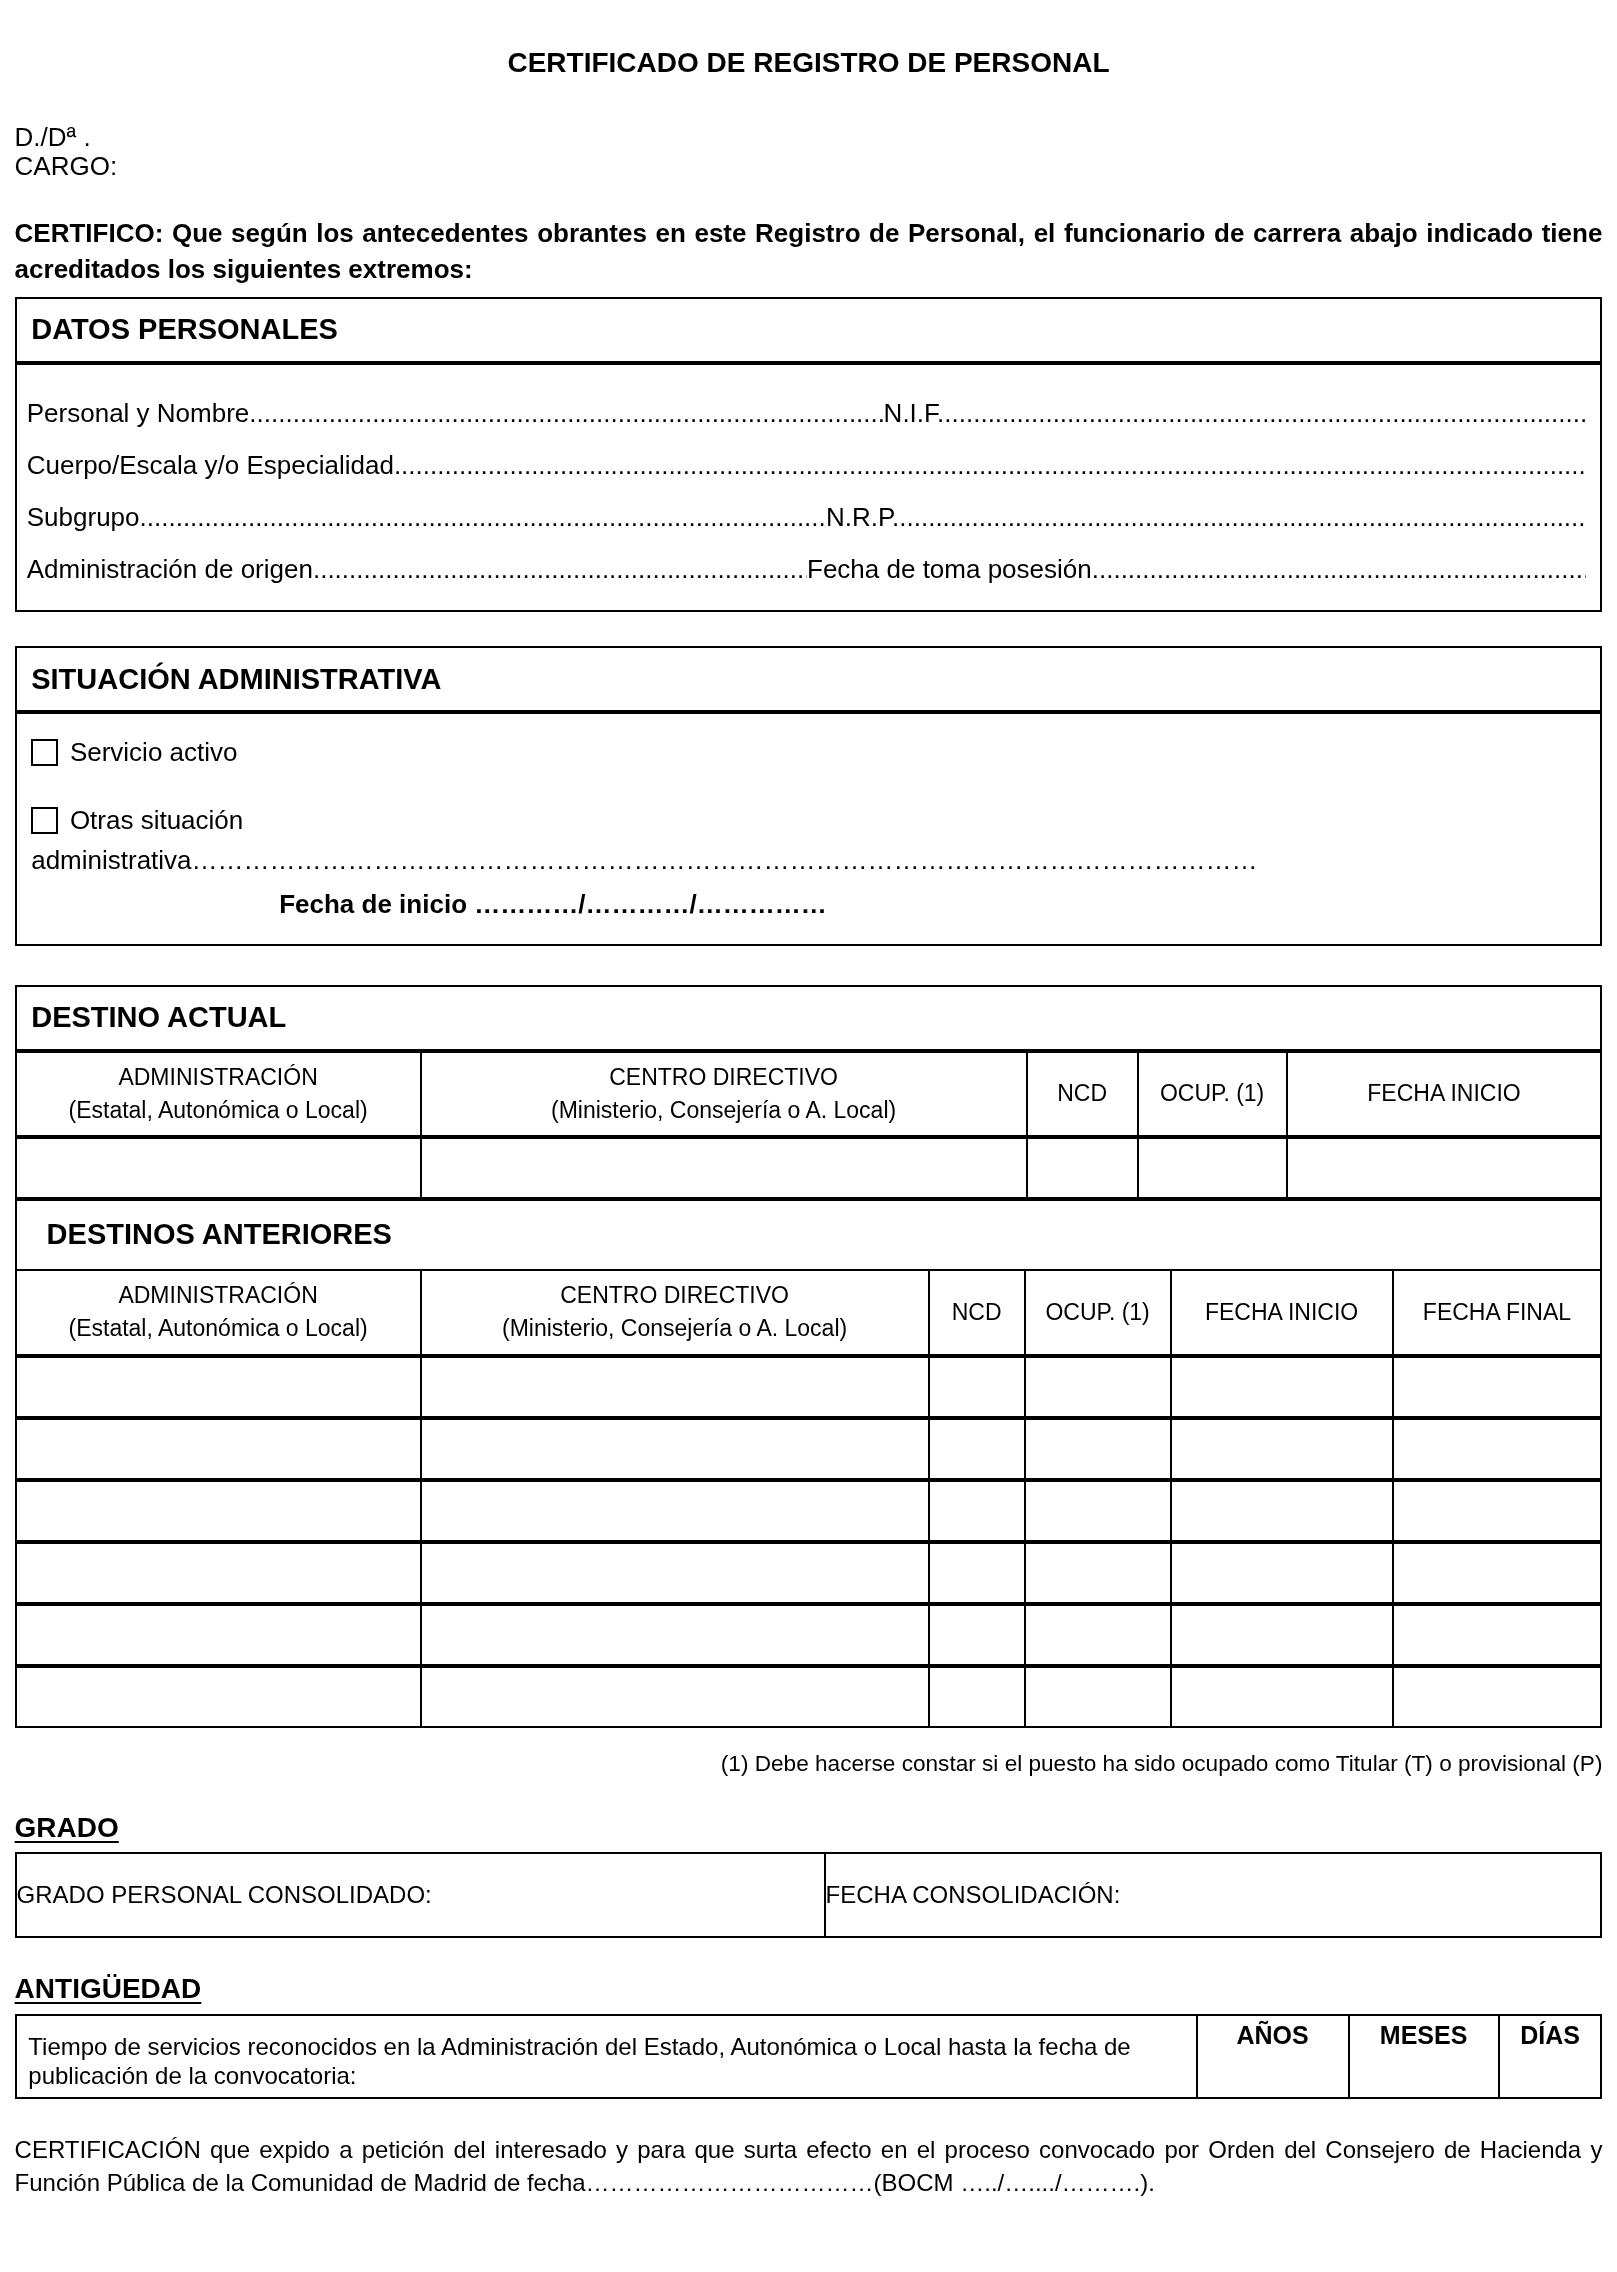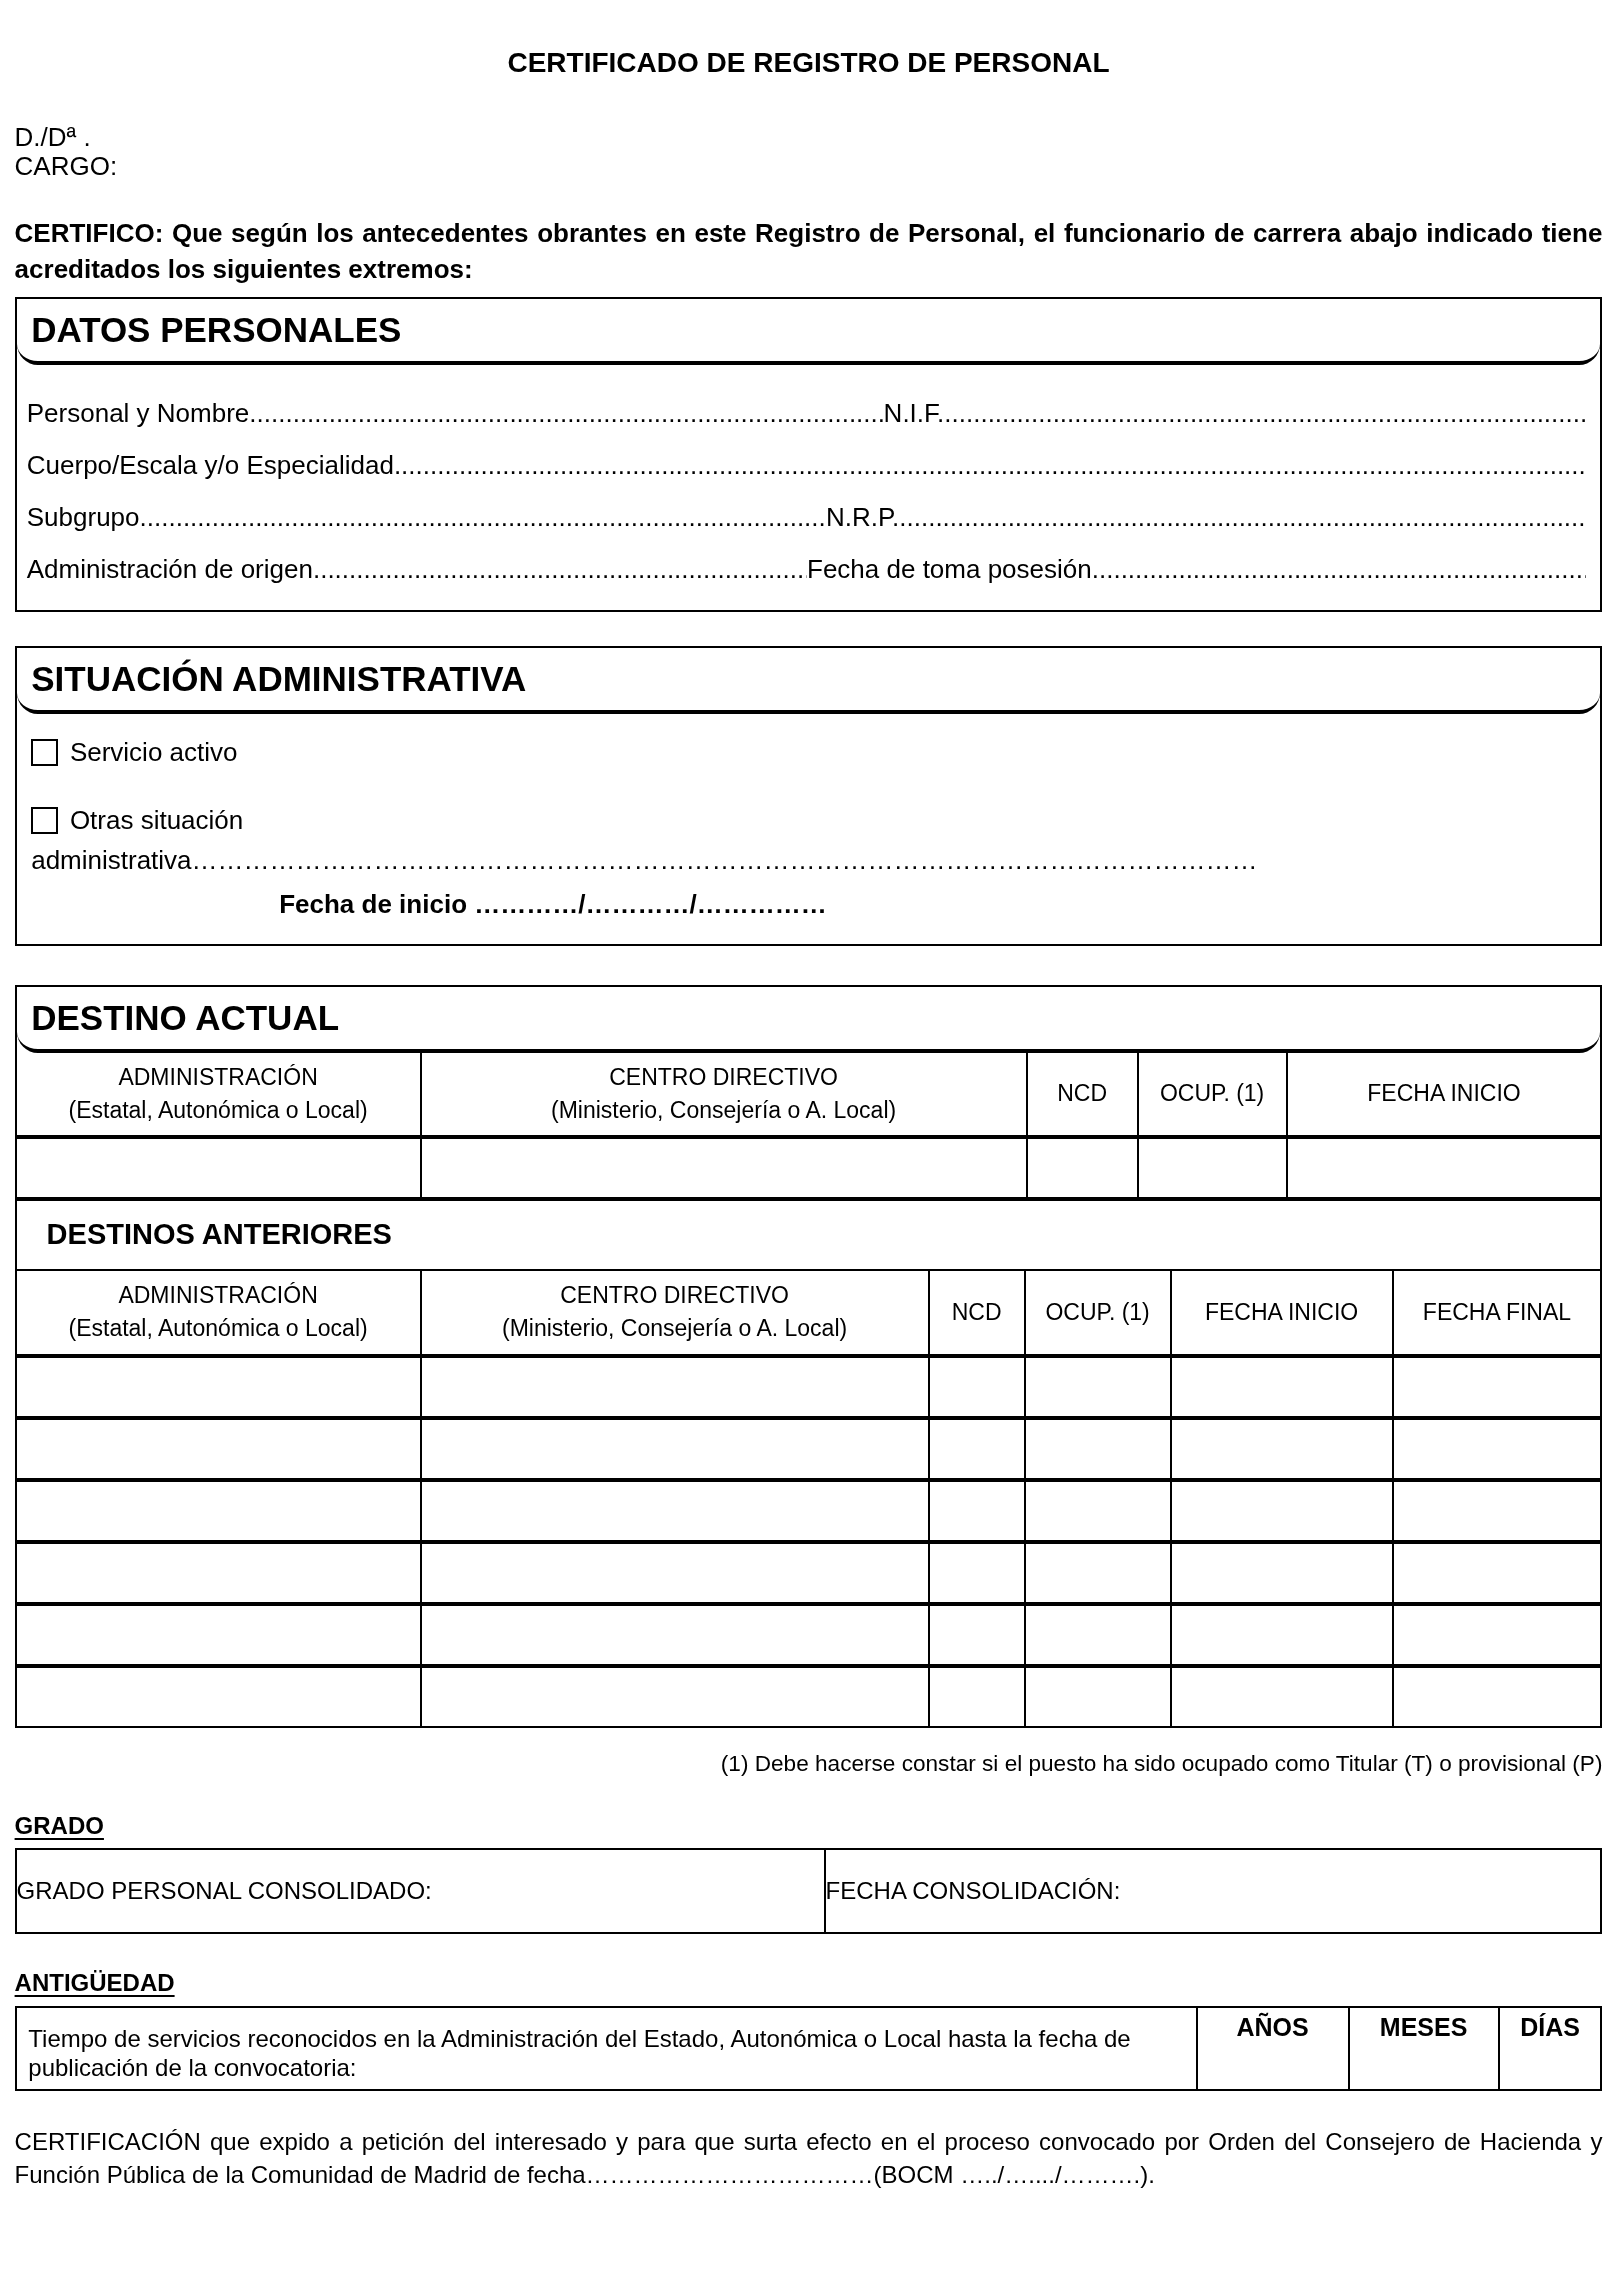--- a/index.html
+++ b/index.html
@@ -4,22 +4,22 @@
 <style>
   html,body{margin:0;padding:0;background:#fff;color:#000;}
   body{width:1617px;height:2273px;overflow:hidden;
        font-family:"Liberation Sans", sans-serif;font-size:26px;}
   .page{padding:17.5px 14.6px 0 14.6px;box-sizing:border-box;}
   .title{ text-align:center;font-size:31px;margin:2.9px 0 0 0;font-weight:normal;}
   .subtitle{text-align:center;font-size:28px;font-weight:bold;margin-top:29px;}
   .intro{margin-top:44px;line-height:29px;}
   .certifico{margin-top:34px;font-weight:bold;text-align:justify;line-height:36px;}
   .box{border:2.9px solid #000;margin-top:10.2px;}
-  .box-header{font-weight:bold;font-size:35px;height:62px;display:flex;align-items:center;
-              padding-left:14.6px;border-bottom:4.4px solid #000;border-radius:21px;}
+  .box-header{font-weight:bold;font-size:29px;height:62px;display:flex;align-items:center;
+              padding-left:14.6px;border-bottom:4.4px solid #000;}
   
   .dp-body{padding:11.7px 14.6px 26px 10.2px;}
   .dline{height:52px;display:flex;align-items:flex-end;white-space:nowrap;}
   .dline span{line-height:29px;}
   .dotfill{overflow:hidden;flex-shrink:1;}
   .f1{flex-grow:2.05;} .f2{flex-grow:1;} .f3{flex-grow:2.33;} .f4{flex-grow:2.44;}
   .fw{flex-grow:1;}
   
   .sit-body{padding:20.4px 14.6px 22px 14.6px;}
   .chk-line{display:flex;align-items:center;height:36px;}
@@ -34,21 +34,21 @@
   th{font-weight:normal;font-size:23px;text-align:center;vertical-align:middle;line-height:33px;}
   .vline{border-left:2.2px solid #000;}
   .thrw th{height:82px;border-bottom:4.4px solid #000;}
   .thrw2 th{height:83px;border-bottom:4.4px solid #000;}
   .drow td{height:58px;border-bottom:4.4px solid #000;}
   .drow2 td{height:58px;}
   tr.sep td{border-bottom:4.4px solid #000;}
   .band2{font-weight:bold;font-size:29px;height:68px;display:flex;align-items:center;
          padding-left:30px;border-bottom:2.9px solid #000;}
   .footnote{margin-top:23px;font-size:22.6px;text-align:right;}
-  .sec-heading{margin-top:35px;font-weight:bold;font-size:24px;text-decoration:underline;
+  .sec-heading{margin-top:35px;font-weight:bold;font-size:28px;text-decoration:underline;
                text-decoration-thickness:2.2px;text-underline-offset:4.4px;}
   
   .grado-table{border:2.9px solid #000;margin-top:8.7px;height:82px;display:flex;}
   .grado-cell{display:flex;align-items:center;padding-left:0;font-size:24px;box-sizing:border-box;}
   .gc1{width:807px;flex:0 0 auto;}
   .gc2{flex:1;border-left:2.2px solid #000;}
   
   .ant-table{margin-top:8.7px;border:2.9px solid #000;}
   .ant-table td{vertical-align:top;margin-top:27px;}
   .tiempo-cell{vertical-align:bottom !important;padding:0 14.6px 7.3px 11.7px;font-size:24px;line-height:29px;height:83px;box-sizing:border-box;}

